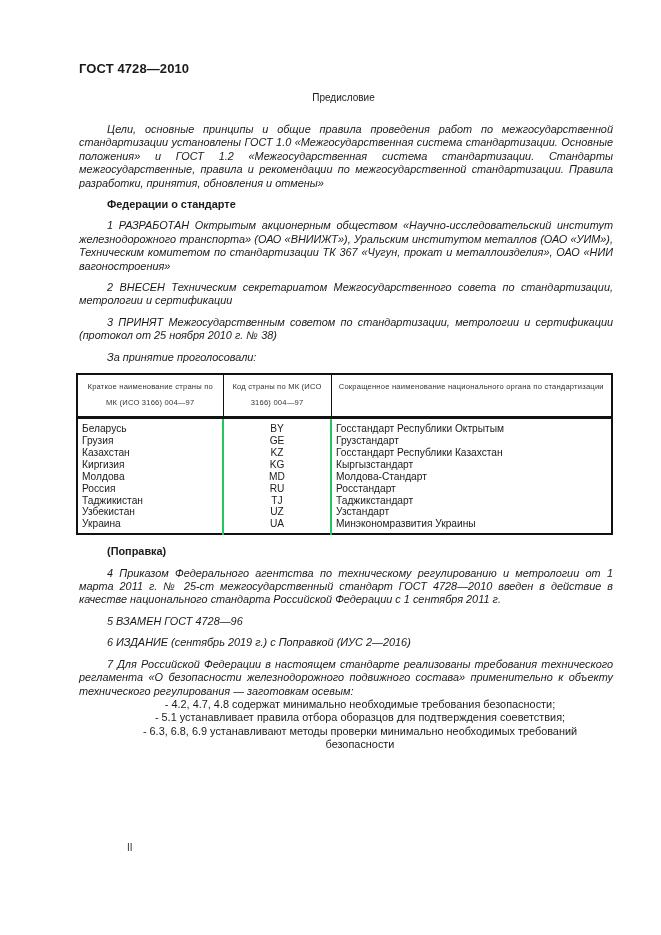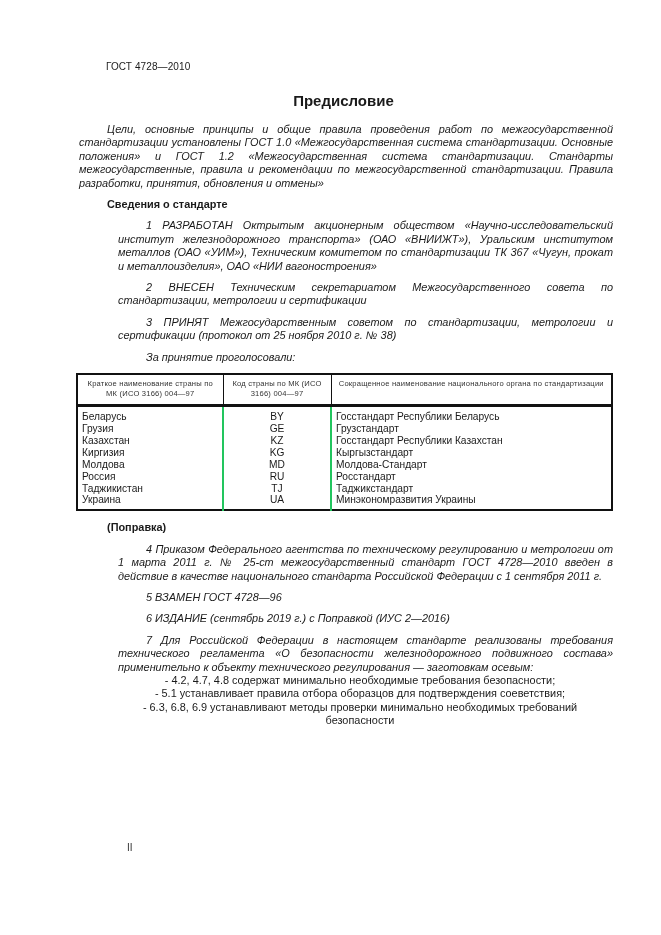--- a/index.html
+++ b/index.html
@@ -2,42 +2,42 @@
 <html><head>
   <meta charset="utf-8">
   <style>
     html, body { margin: 0; padding: 0; background: #ffffff; }
     body {
       width: 661px; height: 935px; position: relative; overflow: hidden;
       font-family: "Liberation Sans", sans-serif; color: #1a1a1a;
     }
     .page-header {
       position: absolute; left: 79px; top: 61px;
-      font-size: 10px; font-weight: normal; letter-spacing: 0.1px; margin-left: 27px;
+      font-size: 13px; font-weight: bold; letter-spacing: 0.1px;
     }
     .title {
       position: absolute; left: 0; width: 100%; top: 92px;
-      text-align: center; font-size: 15px; font-weight: bold;
+      text-align: center; font-size: 10px; font-weight: normal;
       padding-left: 26px; box-sizing: border-box;
     }
     .content {
       position: absolute; left: 79px; width: 534px; top: 123px;
       font-size: 10.9px; line-height: 13.4px;
     }
     p { margin: 0; text-align: justify; font-style: italic; }
     .indent { text-indent: 28px; }
-    .gap { margin-top: 8px; margin-left: 39px; }
+    .gap { margin-top: 8px; }
     .subhead { font-weight: bold; padding-left: 28px; margin-top: 8px; }
     .list-item { padding-left: 28px; text-align: center; }
     table.vote {
       border-collapse: collapse; margin-top: 9px; margin-left: -3px;
       width: 537px; border: 2px solid #111; font-size: 10.2px;
     }
     table.vote th {
-      font-weight: normal; font-size: 7.6px; line-height: 10px; color: #333;
+      font-weight: normal; font-size: 7.6px; line-height: 16px; color: #333;
       padding: 4px 3px 5px 3px; text-align: center; vertical-align: top;
       border-right: 1px solid #111; border-bottom: 3px solid #111;
       letter-spacing: 0.2px;
     }
     table.vote th:last-child { border-right: none; }
     table.vote td {
       padding: 0 4px; line-height: 11.9px; vertical-align: top;
       border-right: 2px solid #22c55e;
     }
     table.vote td:last-child { border-right: none; }
@@ -49,21 +49,21 @@
     }
   </style>
 </head>
 <body>
 
 <div class="page-header">ГОСТ 4728—2010</div>
 <div class="title">Предисловие</div>
 
 <div class="content">
   <p class="indent">Цели, основные принципы и общие правила проведения работ по межгосударственной стандартизации установлены ГОСТ 1.0 «Межгосударственная система стандартизации. Основные положения» и ГОСТ 1.2 «Межгосударственная система стандартизации. Стандарты межгосударственные, правила и рекомендации по межгосударственной стандартизации. Правила разработки, принятия, обновления и отмены»</p>
-  <div class="subhead">Сведения о стандарте</div>
+  <div class="subhead">Федерации о стандарте</div>
   <p class="indent gap">1 РАЗРАБОТАН Октрытым акционерным обществом «Научно-исследовательский институт железнодорожного транспорта» (ОАО «ВНИИЖТ»), Уральским институтом металлов (ОАО «УИМ»), Техническим комитетом по стандартизации ТК 367 «Чугун, прокат и металлоизделия», ОАО «НИИ вагоностроения»</p>
   <p class="indent gap">2 ВНЕСЕН Техническим секретариатом Межгосударственного совета по стандартизации, метрологии и сертификации</p>
   <p class="indent gap">3 ПРИНЯТ Межгосударственным советом по стандартизации, метрологии и сертификации (протокол от 25 ноября 2010 г. № 38)</p>
   <p class="indent gap">За принятие проголосовали:</p>
 
   <table class="vote">
     <colgroup>
       <col style="width:146px">
         <col style="width:108px">
         <col>
@@ -72,21 +72,21 @@
       <tr>
         <th>Краткое наименование страны по МК (ИСО 3166) 004—97</th>
         <th>Код страны по МК (ИСО 3166) 004—97</th>
         <th>Сокращенное наименование национального органа по стандартизации</th>
       </tr>
     </thead>
     <tbody>
       <tr class="first">
         <td>Беларусь</td>
         <td class="code">BY</td>
-        <td>Госстандарт Республики Беларусь</td>
+        <td>Госстандарт Республики Октрытым</td>
       </tr>
       <tr>
         <td>Грузия</td>
         <td class="code">GE</td>
         <td>Грузстандарт</td>
       </tr>
       <tr>
         <td>Казахстан</td>
         <td class="code">KZ</td>
         <td>Госстандарт Республики Казахстан</td>
@@ -104,20 +104,25 @@
       <tr>
         <td>Россия</td>
         <td class="code">RU</td>
         <td>Росстандарт</td>
       </tr>
       <tr>
         <td>Таджикистан</td>
         <td class="code">TJ</td>
         <td>Таджикстандарт</td>
       </tr>
+      <tr>
+        <td>Узбекистан</td>
+        <td class="code">UZ</td>
+        <td>Узстандарт</td>
+      </tr>
       <tr class="last">
         <td>Украина</td>
         <td class="code">UA</td>
         <td>Минэкономразвития Украины</td>
       </tr>
     </tbody>
   </table>
 
   <div class="subhead" style="margin-top:10px">(Поправка)</div>
   <p class="indent gap">4 Приказом Федерального агентства по техническому регулированию и метрологии от 1 марта 2011 г. № 25-ст межгосударственный стандарт ГОСТ 4728—2010 введен в действие в качестве национального стандарта Российской Федерации с 1 сентября 2011 г.</p>

